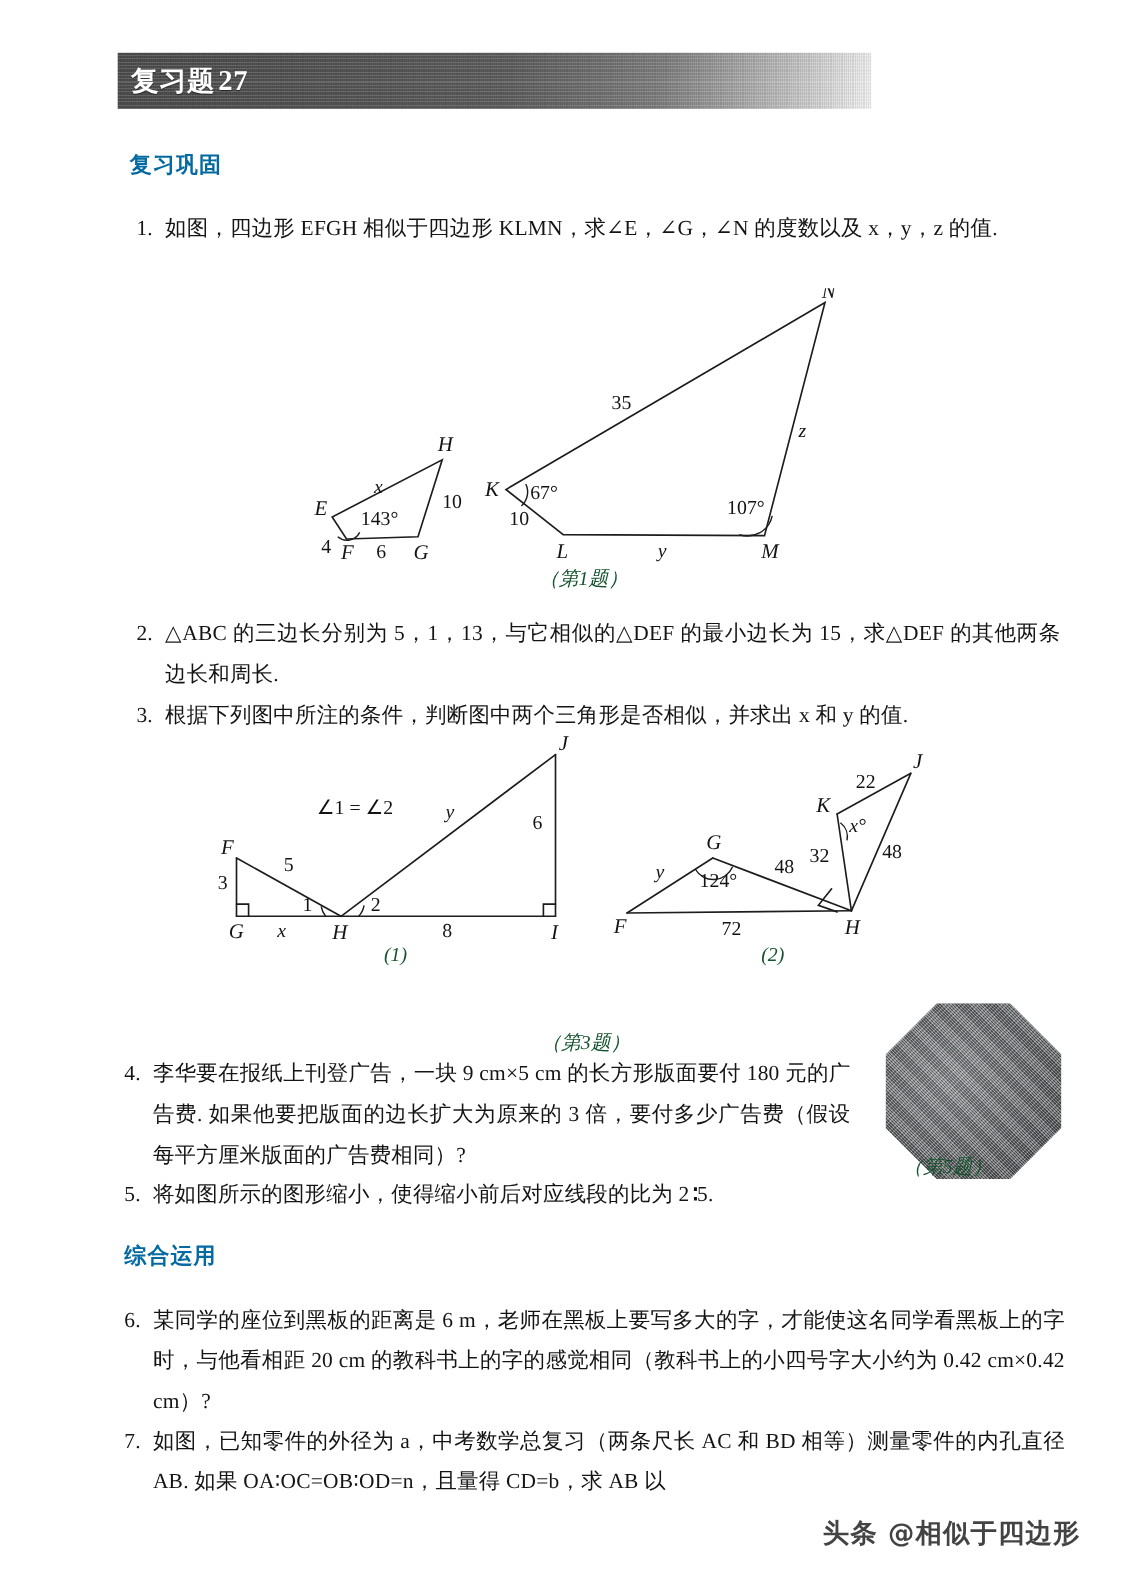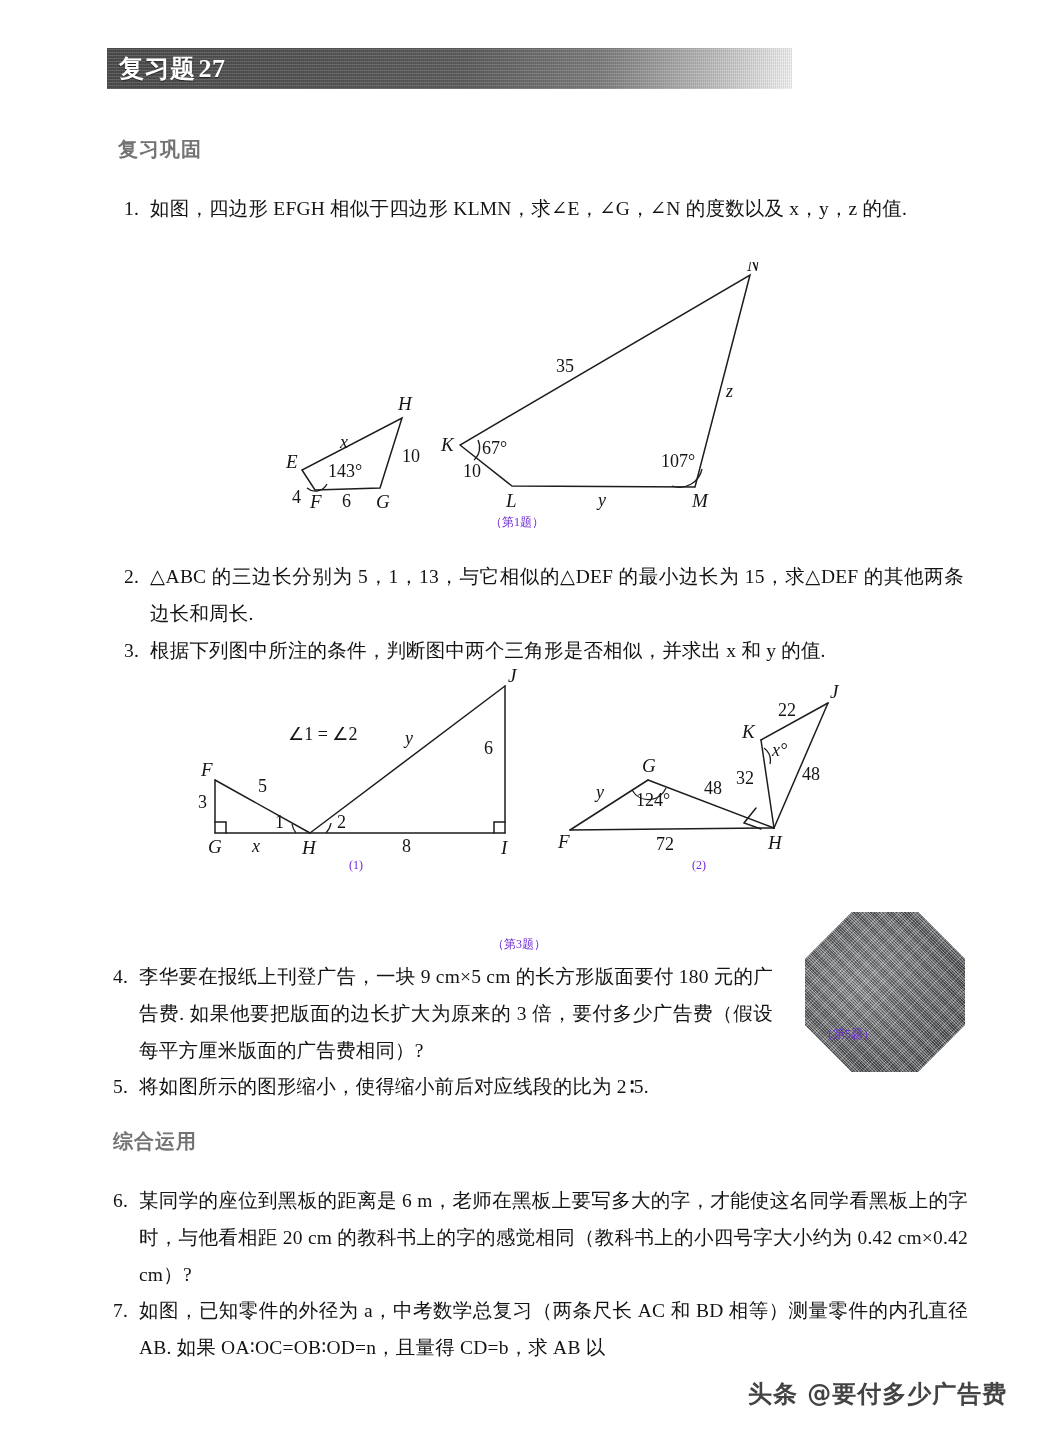--- a/index.html
+++ b/index.html
@@ -17,21 +17,21 @@
     color: #1a1a1a;
     -webkit-font-smoothing: antialiased;
   }
 
   
   .header-band {
     position: absolute;
     left: 107px;
     top: 48px;
     width: 685px;
-    height: 41px;
+    height: 51px;
     background: linear-gradient(100deg,
         #4c4c4c 0%, #545454 30%, #5d5d5d 52%,
         #7e7e7e 72%, #bcbcbc 88%, #f2f2f2 100%);
   }
   .header-band::after {
     content: "";
     position: absolute;
     left: 0; top: 0; right: 0; bottom: 0;
     opacity: .30;
     background-image:
@@ -59,21 +59,21 @@
     padding-left: 3px;
   }
 
   
   .section-heading {
     position: absolute;
     font-family: "DejaVu Sans", sans-serif;
     font-weight: bold;
     font-size: 20px;
     letter-spacing: 1px;
-    color: #737373;
+    color: #0369a1;
   }
 
   
   .problem {
     position: absolute;
     font-size: 19.5px;
     line-height: 37px;
     letter-spacing: .2px;
     color: #141414;
   }
@@ -87,23 +87,24 @@
   .problem .body {
     display: block;
     margin-left: 26px;
     text-align: justify;
     text-justify: inter-character;
   }
 
   
   .caption {
     position: absolute;
-    font-size: 12px;
-    color: #6d28d9;
+    font-size: 18px;
+    color: #14532d;
     white-space: nowrap;
+    font-style: italic;
   }
 
   
   .figure {
     position: absolute;
   }
   .figure svg { display: block; }
   .lbl {
     font-family: "Liberation Serif", serif;
     font-style: italic;
@@ -308,27 +309,27 @@
 </div>
 
 <div class="problem" style="left:113px; top:1068px; width:680px;">
   <span class="num">5.</span>
   <span class="body">将如图所示的图形缩小，使得缩小前后对应线段的比为 2∶5.</span>
 </div>
 
 <div class="octagon-wrap">
   <div class="octagon"></div>
 </div>
-<div class="caption" style="left:821px; top:1026px;">（第5题）</div>
+<div class="caption" style="left:821px; top:1048px;">（第5题）</div>
 
 <div class="section-heading" style="left:113px; top:1128px;">综合运用</div>
 
 <div class="problem" style="left:113px; top:1182px; width:855px;">
   <span class="num">6.</span>
   <span class="body">某同学的座位到黑板的距离是 6 m，老师在黑板上要写多大的字，才能使这名同学看黑板上的字时，与他看相距 20 cm 的教科书上的字的感觉相同（教科书上的小四号字大小约为 0.42 cm×0.42 cm）?</span>
 </div>
 
 <div class="problem" style="left:113px; top:1292px; width:855px;">
   <span class="num">7.</span>
   <span class="body">如图，已知零件的外径为 a，中考数学总复习（两条尺长 AC 和 BD 相等）测量零件的内孔直径 AB. 如果 OA∶OC=OB∶OD=n，且量得 CD=b，求 AB 以</span>
 </div>
 
-<div class="watermark">头条 @要付多少广告费</div>
+<div class="watermark">头条 @相似于四边形</div>
 
 </body></html>

